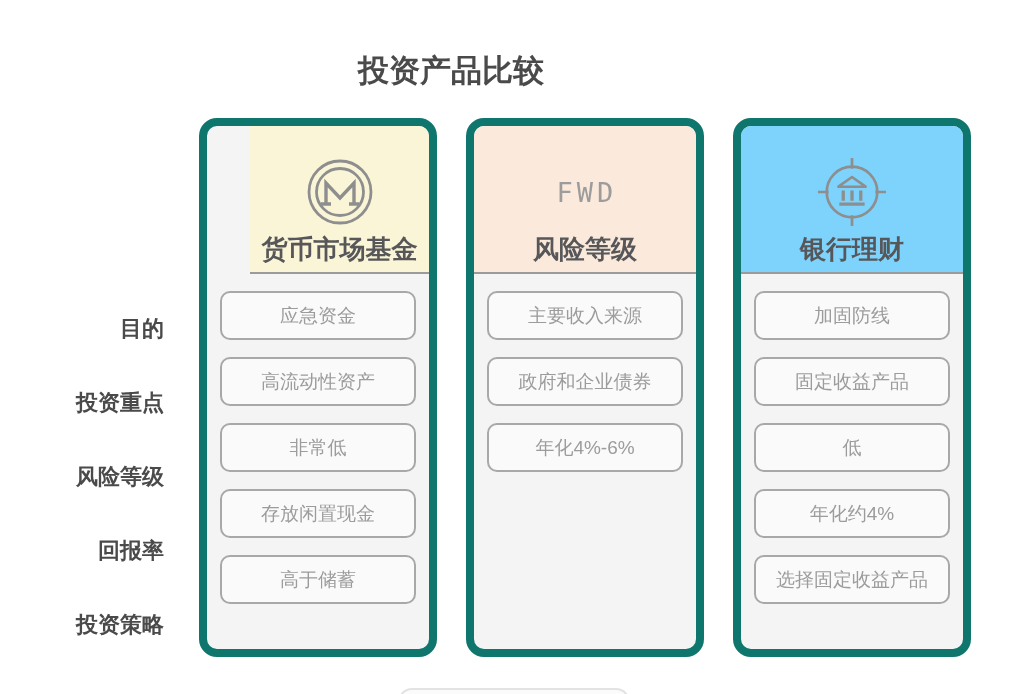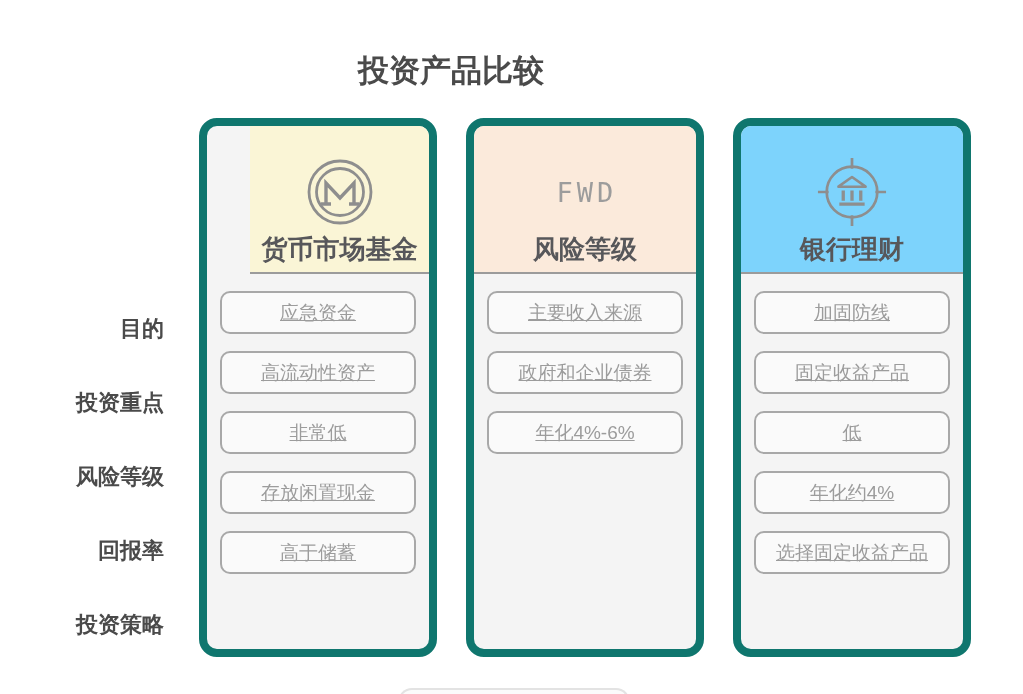--- a/index.html
+++ b/index.html
@@ -80,32 +80,31 @@
     color: #57575a;
     white-space: nowrap;
   }
   .column-body {
     padding: 17px 13px 0 13px;
     display: flex;
     flex-direction: column;
     gap: 17px;
   }
   .cell {
-    height: 43px;
+    height: 49px;
     box-sizing: border-box;
     border: 2px solid #a8a8a8;
     border-radius: 10px;
     background: #fafafa;
     display: flex;
     align-items: center;
     justify-content: center;
     font-size: 19px;
     color: #9c9c9c;
     white-space: nowrap;
-    text-decoration: underline;
   }
 
   .next-box {
     position: absolute;
     left: 398px; top: 688px;
     width: 232px; height: 14px;
     box-sizing: border-box;
     background: #fbfbfb;
     border: 2px solid #e3e3e3;
     border-bottom: none;

